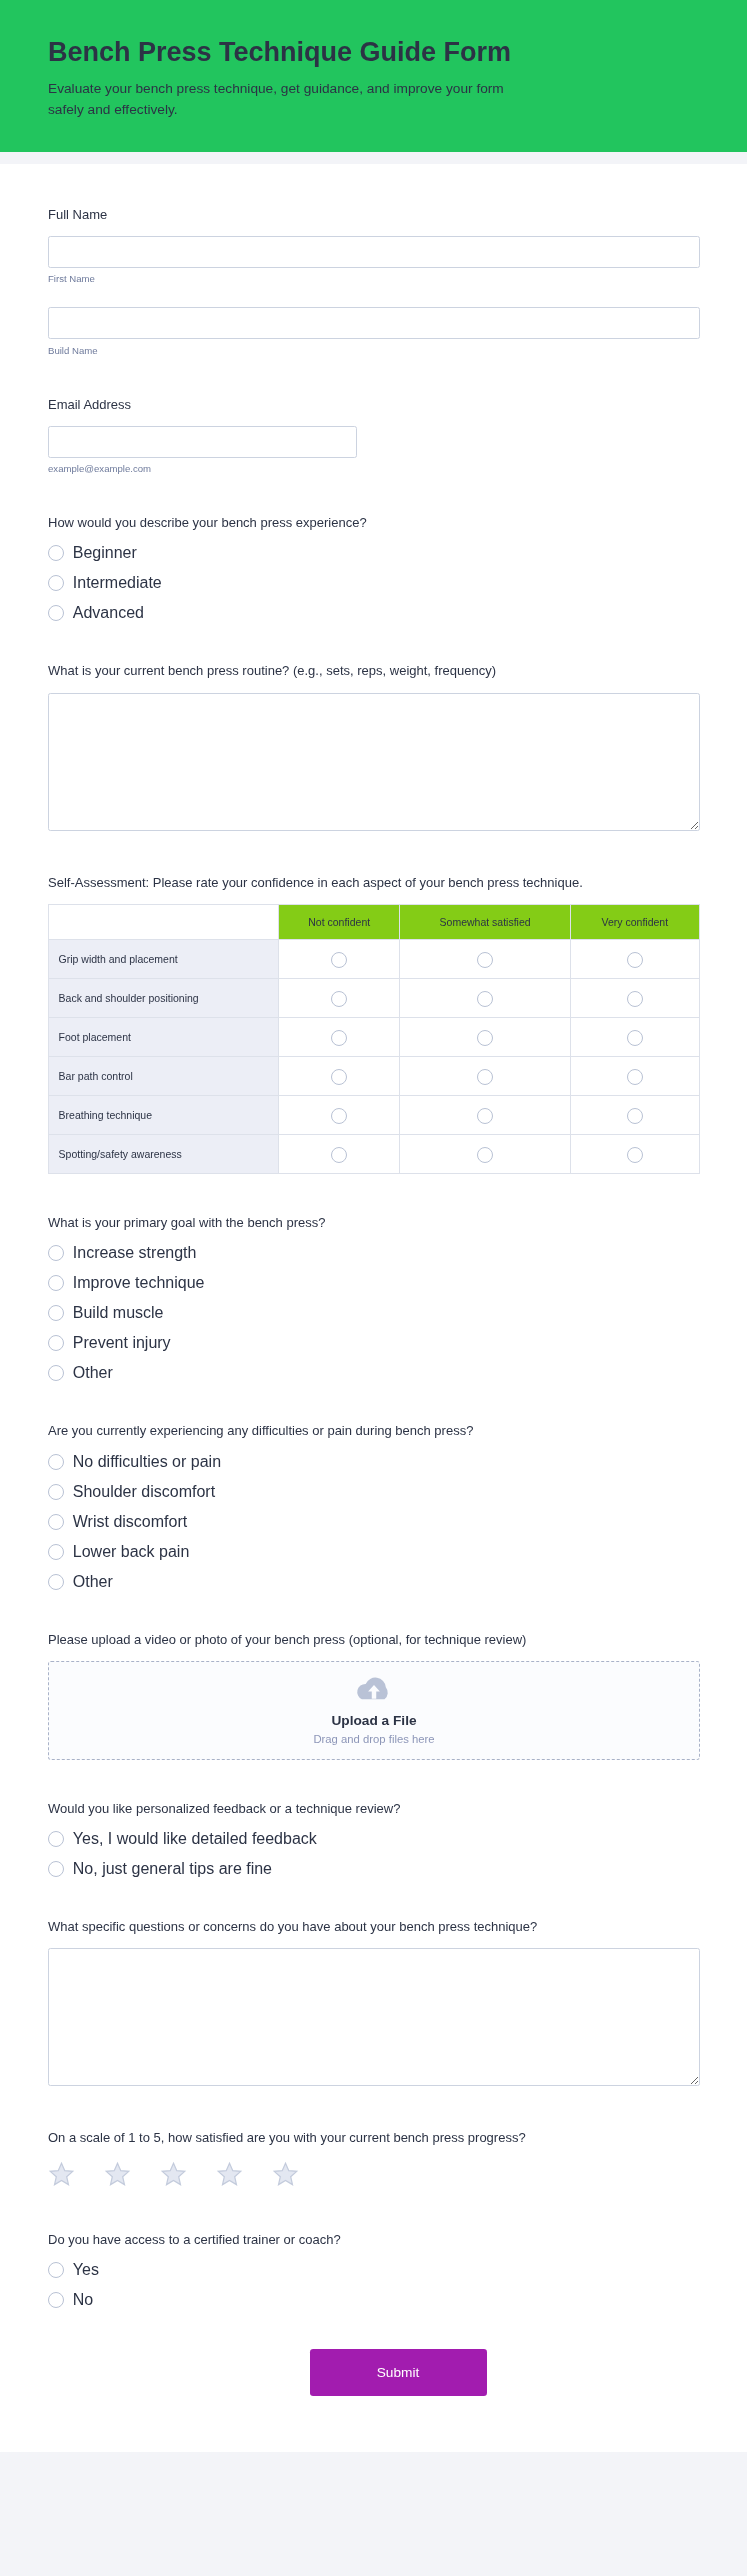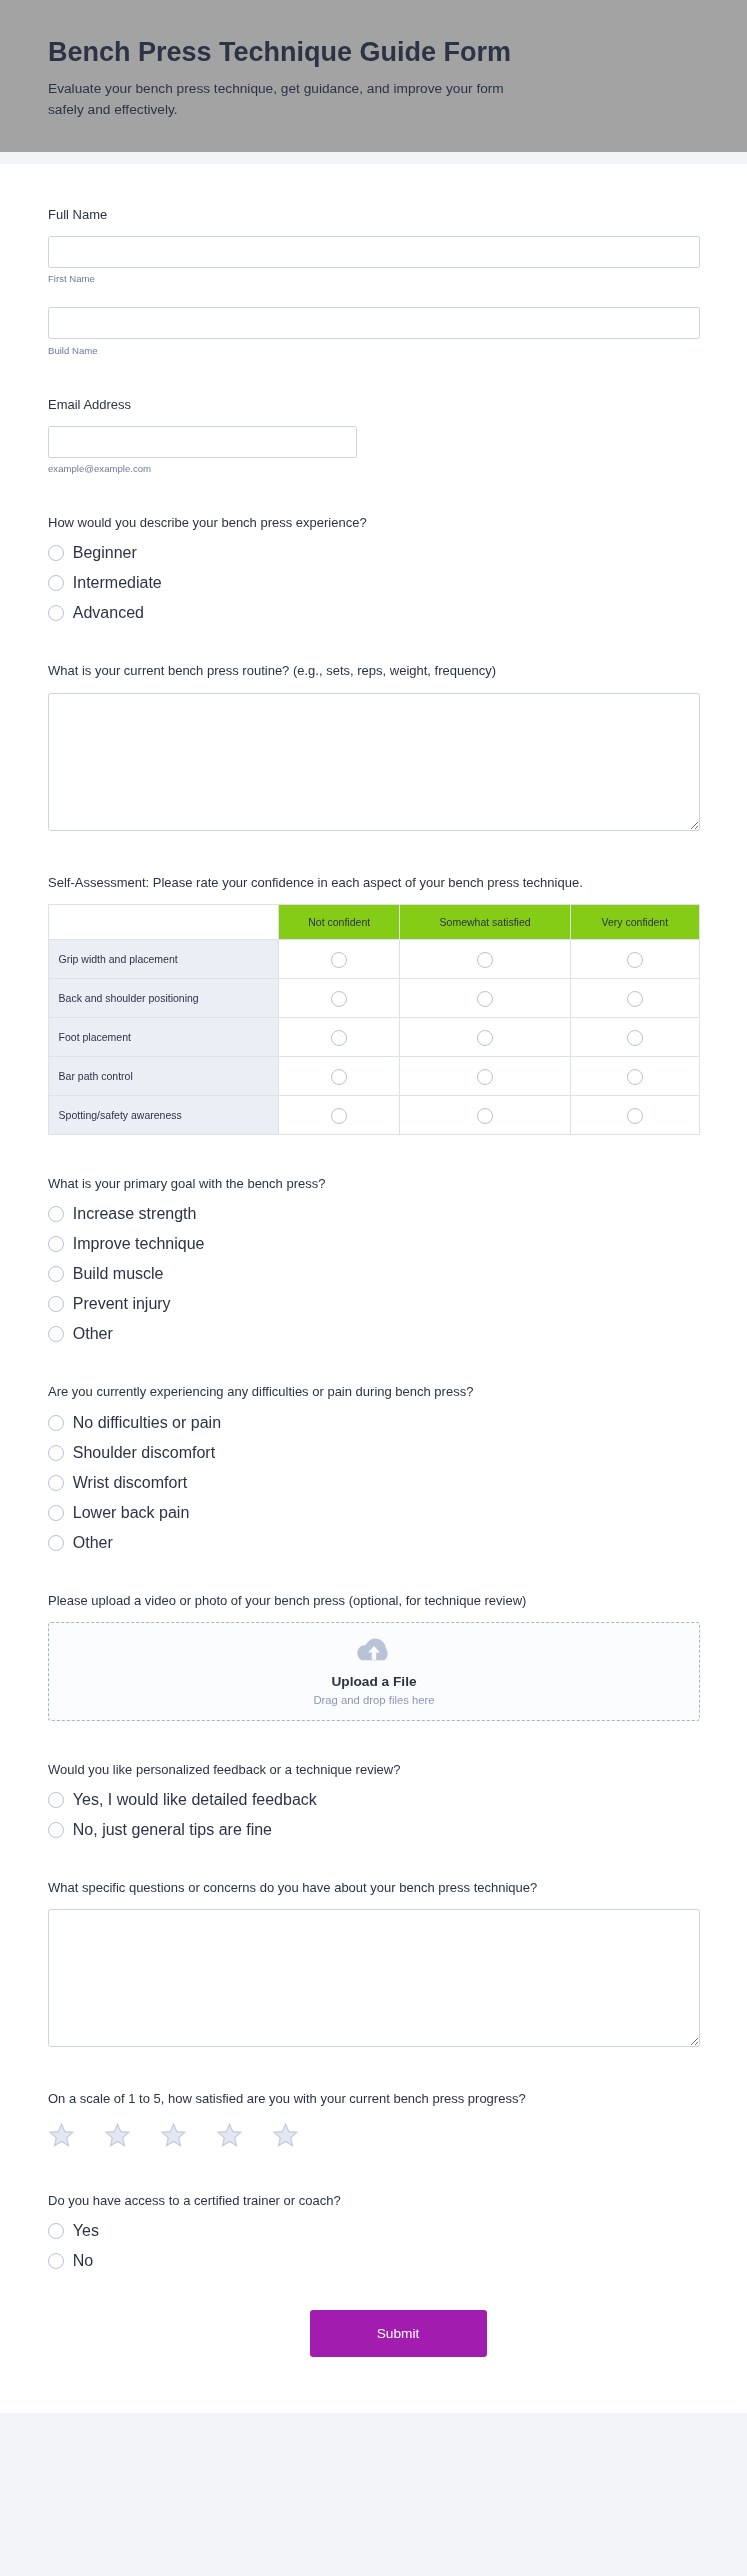--- a/index.html
+++ b/index.html
@@ -7,21 +7,21 @@
   body {
     width: 748px;
     background: #f3f4f8;
     font-family: "Liberation Sans", sans-serif;
     color: #2c3345;
   }
   .page { width: 748px; }
 
   
   .header-card {
-    background: #a3a3a3;
+    background: #22c55e;
     padding: 37px 48px 32px;
     margin-bottom: 11.3px;
   }
   .form-title {
     font-size: 27px;
     font-weight: bold;
     margin: 0 0 11.3px 0;
     color: #2c3345;
   }
   .form-subtitle {
@@ -250,20 +250,26 @@
             <td class="cell"><span class="radio"></span></td>
             <td class="cell"><span class="radio"></span></td>
           </tr>
           <tr>
             <td class="row-label">Bar path control</td>
             <td class="cell"><span class="radio"></span></td>
             <td class="cell"><span class="radio"></span></td>
             <td class="cell"><span class="radio"></span></td>
           </tr>
           <tr>
+            <td class="row-label">Breathing technique</td>
+            <td class="cell"><span class="radio"></span></td>
+            <td class="cell"><span class="radio"></span></td>
+            <td class="cell"><span class="radio"></span></td>
+          </tr>
+          <tr>
             <td class="row-label">Spotting/safety awareness</td>
             <td class="cell"><span class="radio"></span></td>
             <td class="cell"><span class="radio"></span></td>
             <td class="cell"><span class="radio"></span></td>
           </tr>
         </tbody>
       </table>
     </div>
 
     <div class="field">

